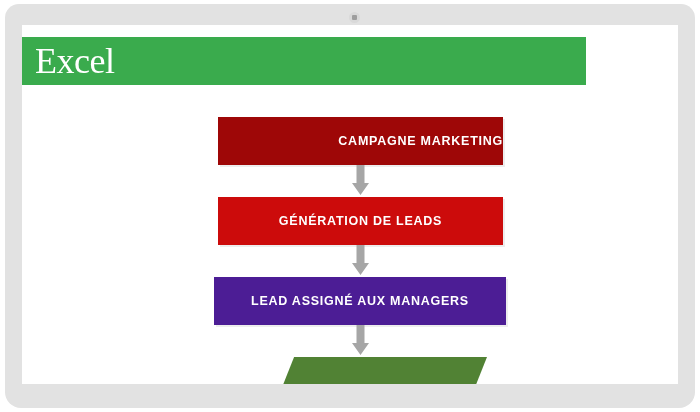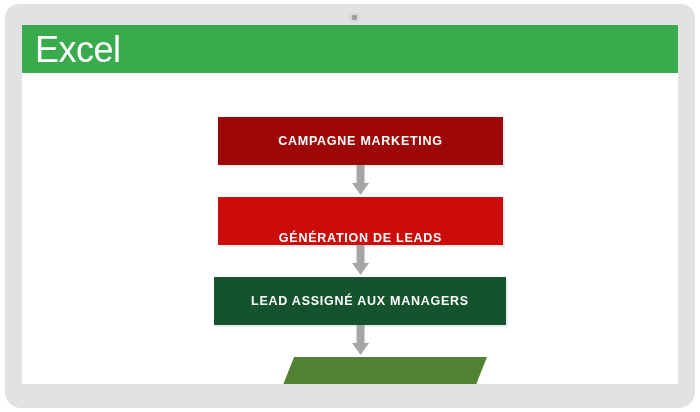--- a/index.html
+++ b/index.html
@@ -56,24 +56,25 @@
     width: 656px;
     height: 359px;
     background: #ffffff;
     overflow: hidden;
   }
 
   
   .brand-band {
     position: absolute;
     left: 0;
-    top: 0;
-    width: 656px;
+    top: 12px;
+    width: 564px;
     height: 48px;
     background: #3aab4d;
+    font-family: Liberation Serif, serif;
   }
   .brand-word {
     position: absolute;
     left: 13px;
     top: 3px;
     color: #ffffff;
     font-size: 36px;
     font-weight: 400;
     letter-spacing: -0.5px;
     line-height: 43px;
@@ -114,35 +115,35 @@
   }
   .node-shadow {
     box-shadow: 2px 2px 0 rgba(0,0,0,0.07);
   }
   .node-1 {
     left: 196px;
     top: 0px;
     width: 285px;
     height: 48px;
     background: #9e0707;
+    justify-content: flex-end;
   }
   .node-2 {
     left: 196px;
     top: 80px;
     width: 285px;
     height: 48px;
     background: #cc0b0b;
-    align-items: flex-end;
   }
   .node-3 {
     left: 192px;
     top: 160px;
     width: 292px;
     height: 48px;
-    background: #14532d;
+    background: #4c1d95;
   }
   
   .node-4 {
     left: 253px;
     top: 240px;
     width: 212px;
     height: 48px;
     background: #518234;
     clip-path: polygon(9% 0%, 100% 0%, 91% 100%, 0% 100%);
   }

